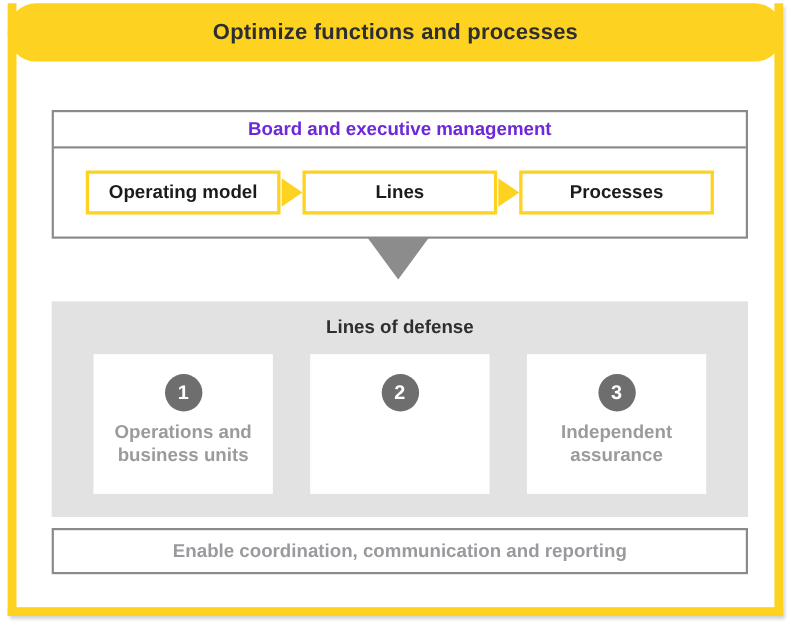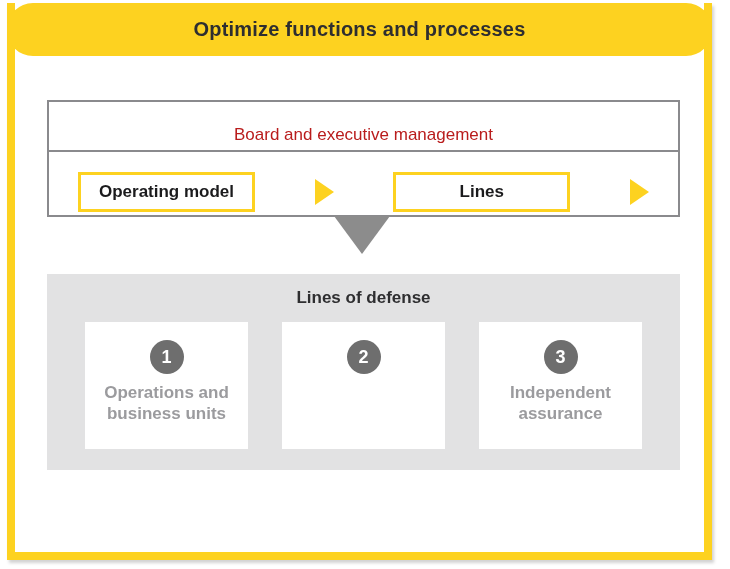--- a/index.html
+++ b/index.html
@@ -20,21 +20,21 @@
   }
   .band-title{font-size:20px;font-weight:bold;color:#2E2E30;letter-spacing:.2px;}
   
   .board{
     position:absolute;left:47px;top:100px;width:633px;height:117px;
     box-sizing:border-box;border:2px solid #8A8A8D;background:#fff;
   }
   .board-title-row{
     height:31px;border-bottom:2px solid #8A8A8D;
     display:flex;align-items:center;justify-content:center;
-    font-size:17px;font-weight:normal;color:#b91c1c;margin-top:17px;
+    font-size:17px;font-weight:bold;color:#6d28d9;
   }
   .board-steps{
     height:80px;display:flex;align-items:center;justify-content:space-between;
     padding:0 29px;
   }
   .step-box{
     width:177px;height:40px;box-sizing:border-box;border:3px solid #FDD220;
     display:flex;align-items:center;justify-content:center;background:#fff;
     font-size:17px;font-weight:bold;color:#1B1B1D;
   }
@@ -93,20 +93,21 @@
     <span class="band-title">Optimize functions and processes</span>
   </div>
 
   <div class="board">
     <div class="board-title-row">Board and executive management</div>
     <div class="board-steps">
       <div class="step-box">Operating model</div>
       <div class="step-arrow"></div>
       <div class="step-box">Lines</div>
       <div class="step-arrow"></div>
+      <div class="step-box">Processes</div>
     </div>
   </div>
 
   <div class="down-arrow"></div>
 
   <div class="defense">
     <div class="defense-title">Lines of defense</div>
     <div class="cards">
       <div class="card">
         <div class="badge">1</div>
@@ -115,14 +116,15 @@
       <div class="card">
         <div class="badge">2</div>
       </div>
       <div class="card">
         <div class="badge">3</div>
         <div class="card-label">Independent assurance</div>
       </div>
     </div>
   </div>
 
+  <div class="footer-box">Enable coordination, communication and reporting</div>
 
 </div>
 
 </body></html>

